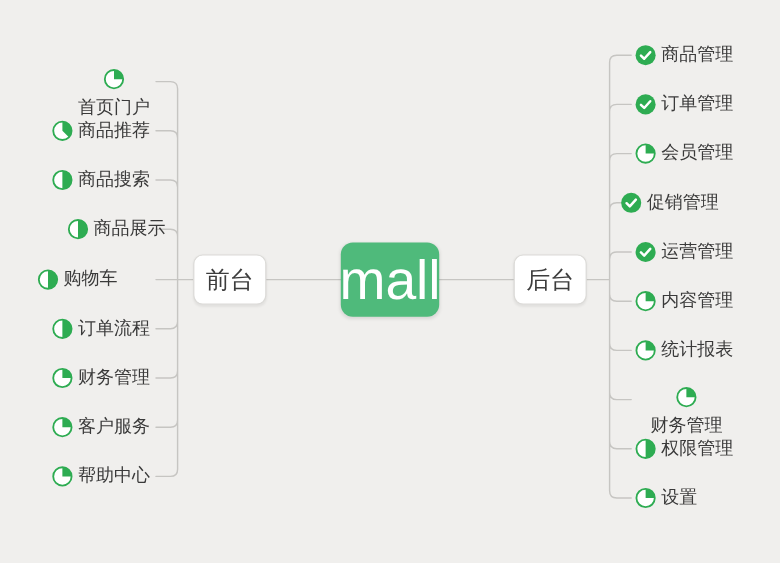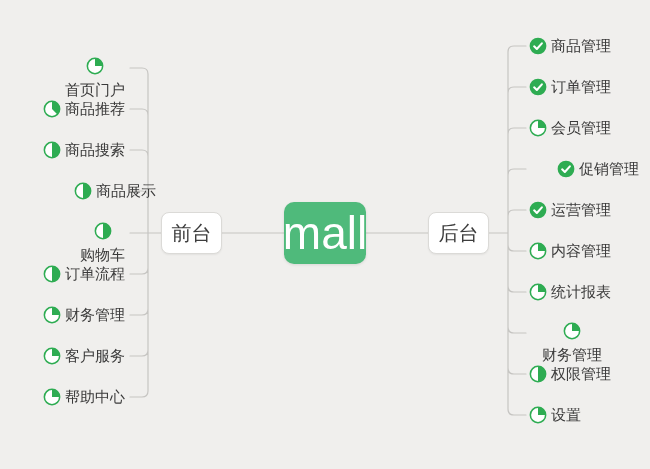--- a/index.html
+++ b/index.html
@@ -59,28 +59,28 @@
       </svg>
       <span style="color:#3a3a3a">商品推荐</span>
     </div>
     <div class="item" style="top: 139px; right: 525px;">
       <svg class="ic" viewBox="0 0 20 20">
         <circle cx="10" cy="10" r="8.5" fill="#ffffff" stroke="#2eac52" stroke-width="1.7"></circle>
         <path d="M10 10 L10 1.5 A8.5 8.5 0 0 1 10.00 18.50 Z" fill="#2eac52"></path>
       </svg>
       <span style="color:#3a3a3a">商品搜索</span>
     </div>
-    <div class="item" style="top: 180px; right: 494px;">
+    <div class="item" style="top: 180px; right: 512px;">
       <svg class="ic" viewBox="0 0 20 20">
         <circle cx="10" cy="10" r="8.5" fill="#ffffff" stroke="#2eac52" stroke-width="1.7"></circle>
         <path d="M10 10 L10 1.5 A8.5 8.5 0 0 1 10.00 18.50 Z" fill="#2eac52"></path>
       </svg>
       <span style="color:#3a3a3a">商品展示</span>
     </div>
-    <div class="item" style="top: 222px; right: 525px; flex-direction: column;">
+    <div class="item" style="top: 222px; right: 552px;">
       <svg class="ic" viewBox="0 0 20 20">
         <circle cx="10" cy="10" r="8.5" fill="#ffffff" stroke="#2eac52" stroke-width="1.7"></circle>
         <path d="M10 10 L10 1.5 A8.5 8.5 0 0 1 10.00 18.50 Z" fill="#2eac52"></path>
       </svg>
       <span style="color:#3a3a3a">购物车</span>
     </div>
     <div class="item" style="top: 263px; right: 525px;">
       <svg class="ic" viewBox="0 0 20 20">
         <circle cx="10" cy="10" r="8.5" fill="#ffffff" stroke="#2eac52" stroke-width="1.7"></circle>
         <path d="M10 10 L10 1.5 A8.5 8.5 0 0 1 10.00 18.50 Z" fill="#2eac52"></path>
@@ -122,21 +122,21 @@
       </svg>
       <span style="color:#3a3a3a">订单管理</span>
     </div>
     <div class="item" style="top: 117px; left: 529px;">
       <svg class="ic" viewBox="0 0 20 20">
         <circle cx="10" cy="10" r="8.5" fill="#ffffff" stroke="#2eac52" stroke-width="1.7"></circle>
         <path d="M10 10 L10 1.5 A8.5 8.5 0 0 1 18.50 10.00 Z" fill="#2eac52"></path>
       </svg>
       <span style="color:#3a3a3a">会员管理</span>
     </div>
-    <div class="item" style="top: 158px; left: 557px; align-items: center;">
+    <div class="item" style="top: 158px; left: 517px; align-items: center;">
       <svg class="ic" viewBox="0 0 20 20">
         <circle cx="10" cy="10" r="9.3" fill="#2eac52"></circle>
         <path d="M5.7 10.4 L8.7 13.3 L14.3 7.1" fill="none" stroke="#fff" stroke-width="2.3" stroke-linecap="round" stroke-linejoin="round"></path>
       </svg>
       <span style="color:#3a3a3a">促销管理</span>
     </div>
     <div class="item" style="top: 199px; left: 529px;">
       <svg class="ic" viewBox="0 0 20 20">
         <circle cx="10" cy="10" r="9.3" fill="#2eac52"></circle>
         <path d="M5.7 10.4 L8.7 13.3 L14.3 7.1" fill="none" stroke="#fff" stroke-width="2.3" stroke-linecap="round" stroke-linejoin="round"></path>

